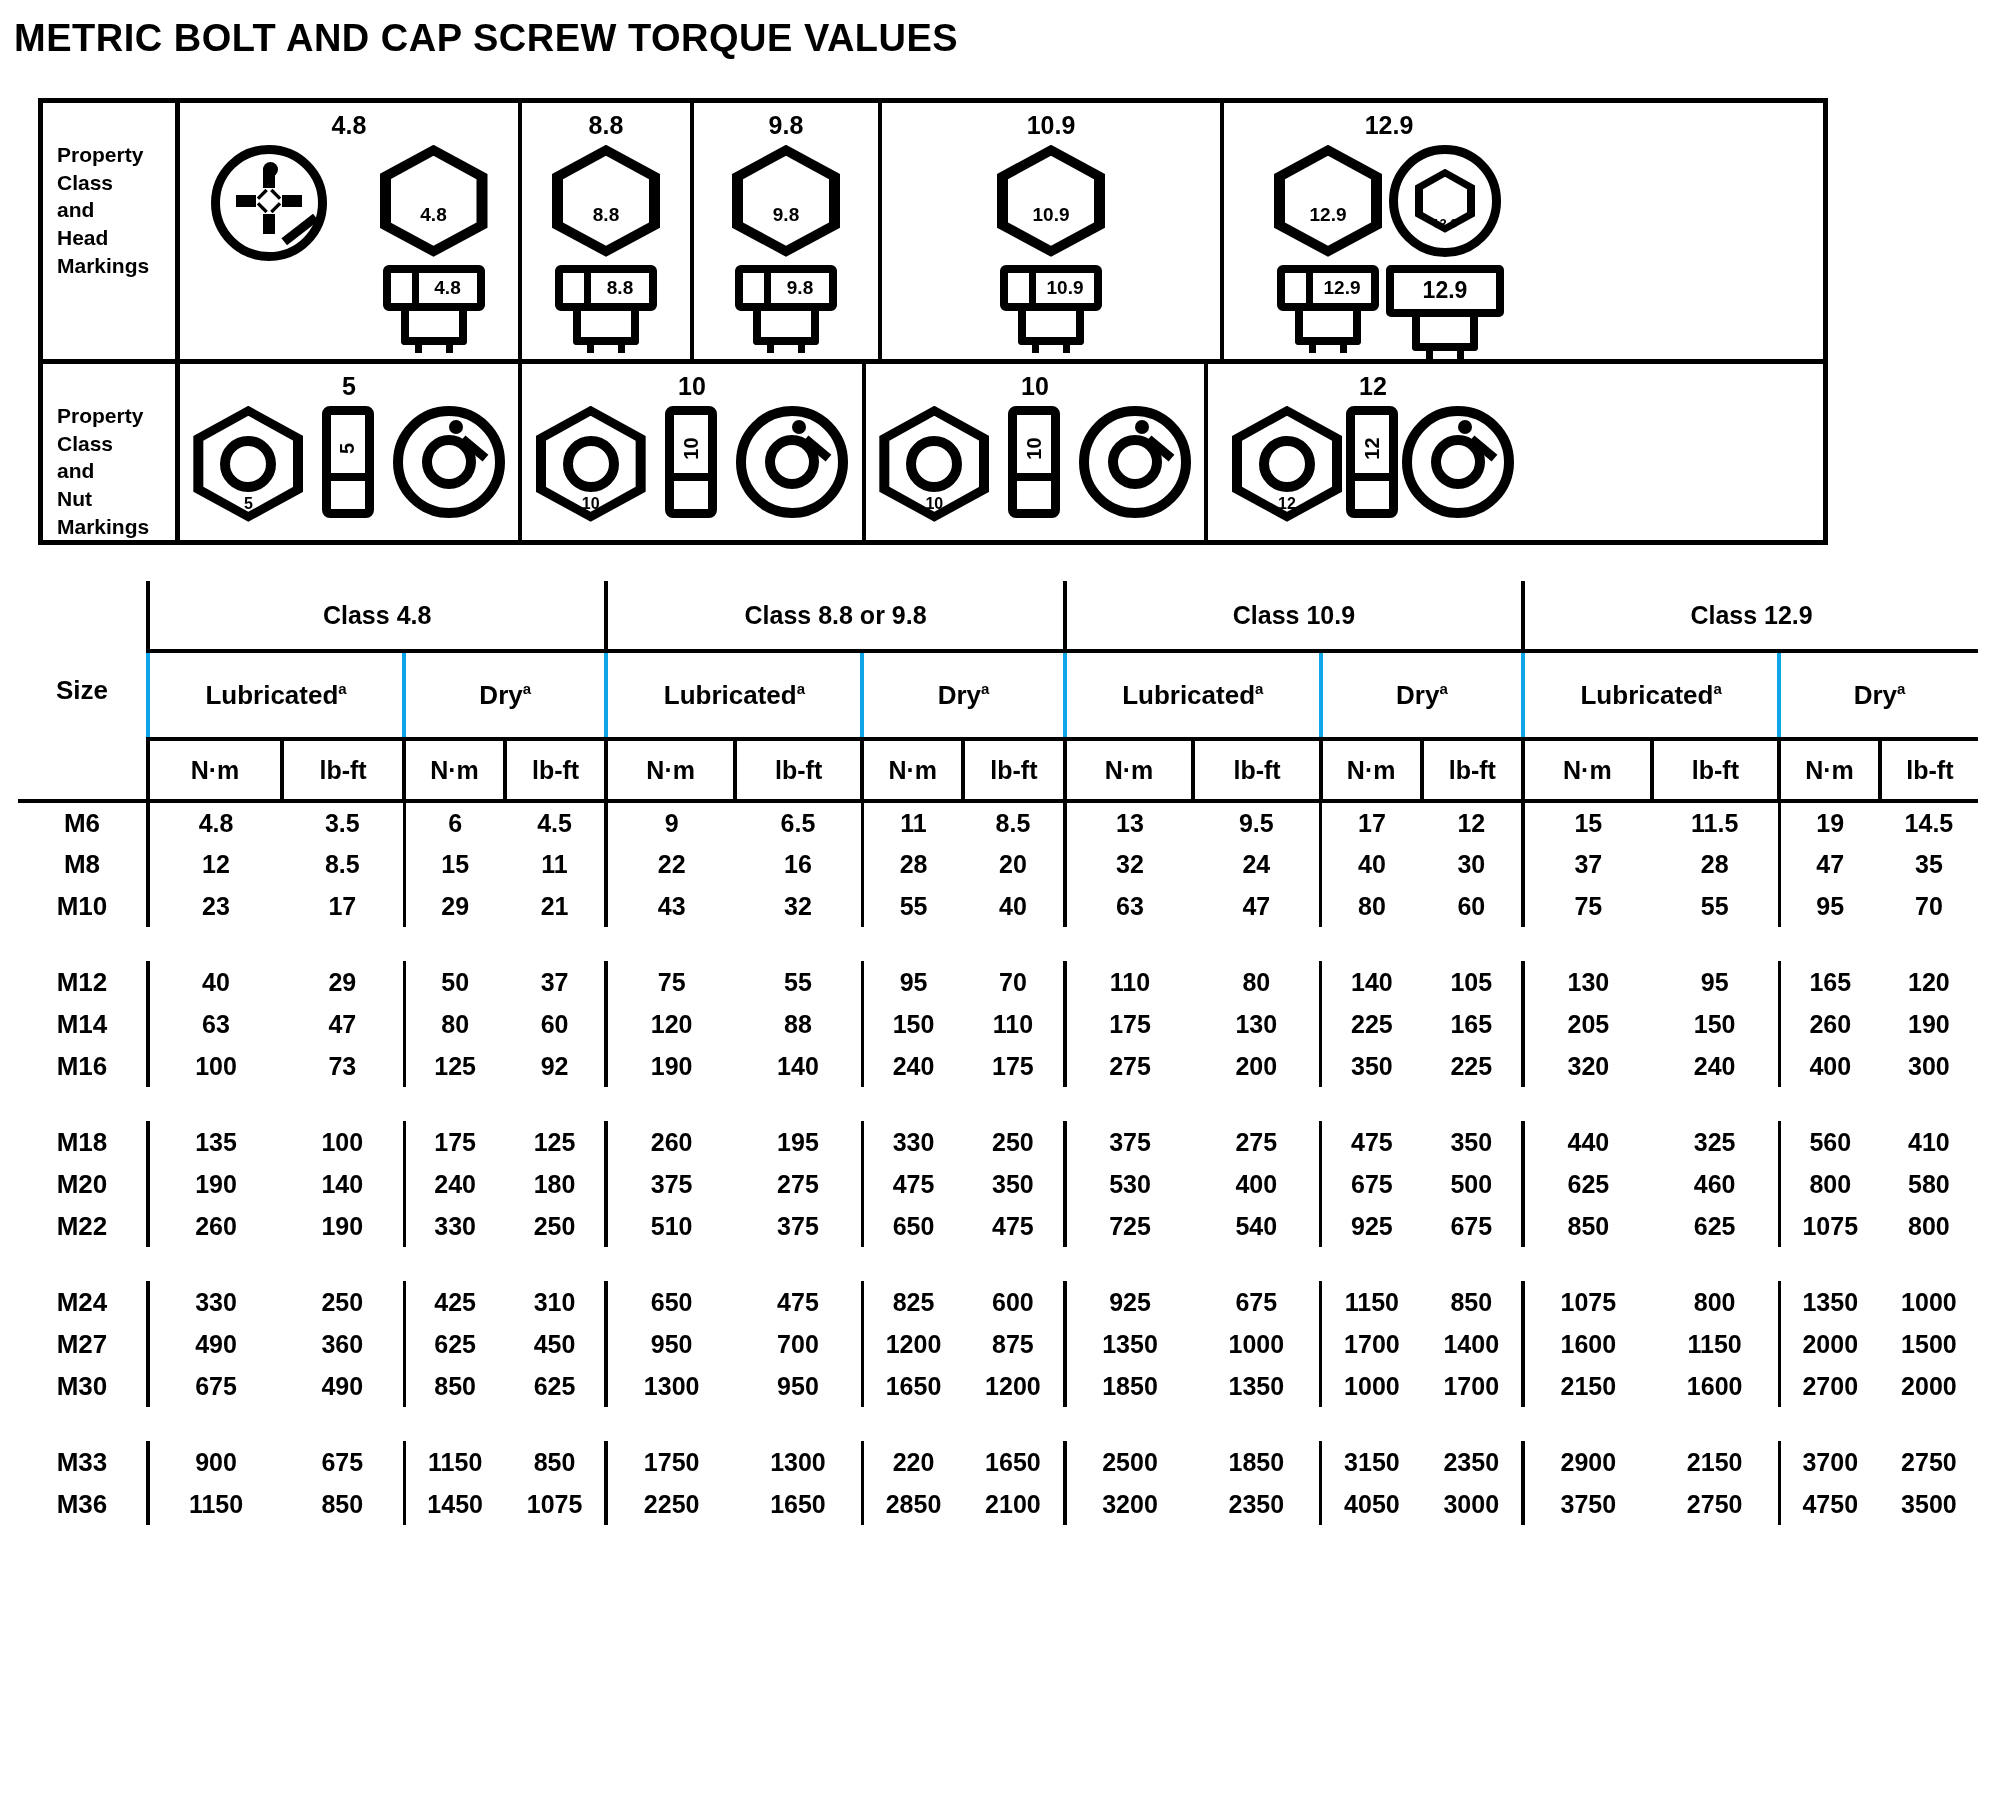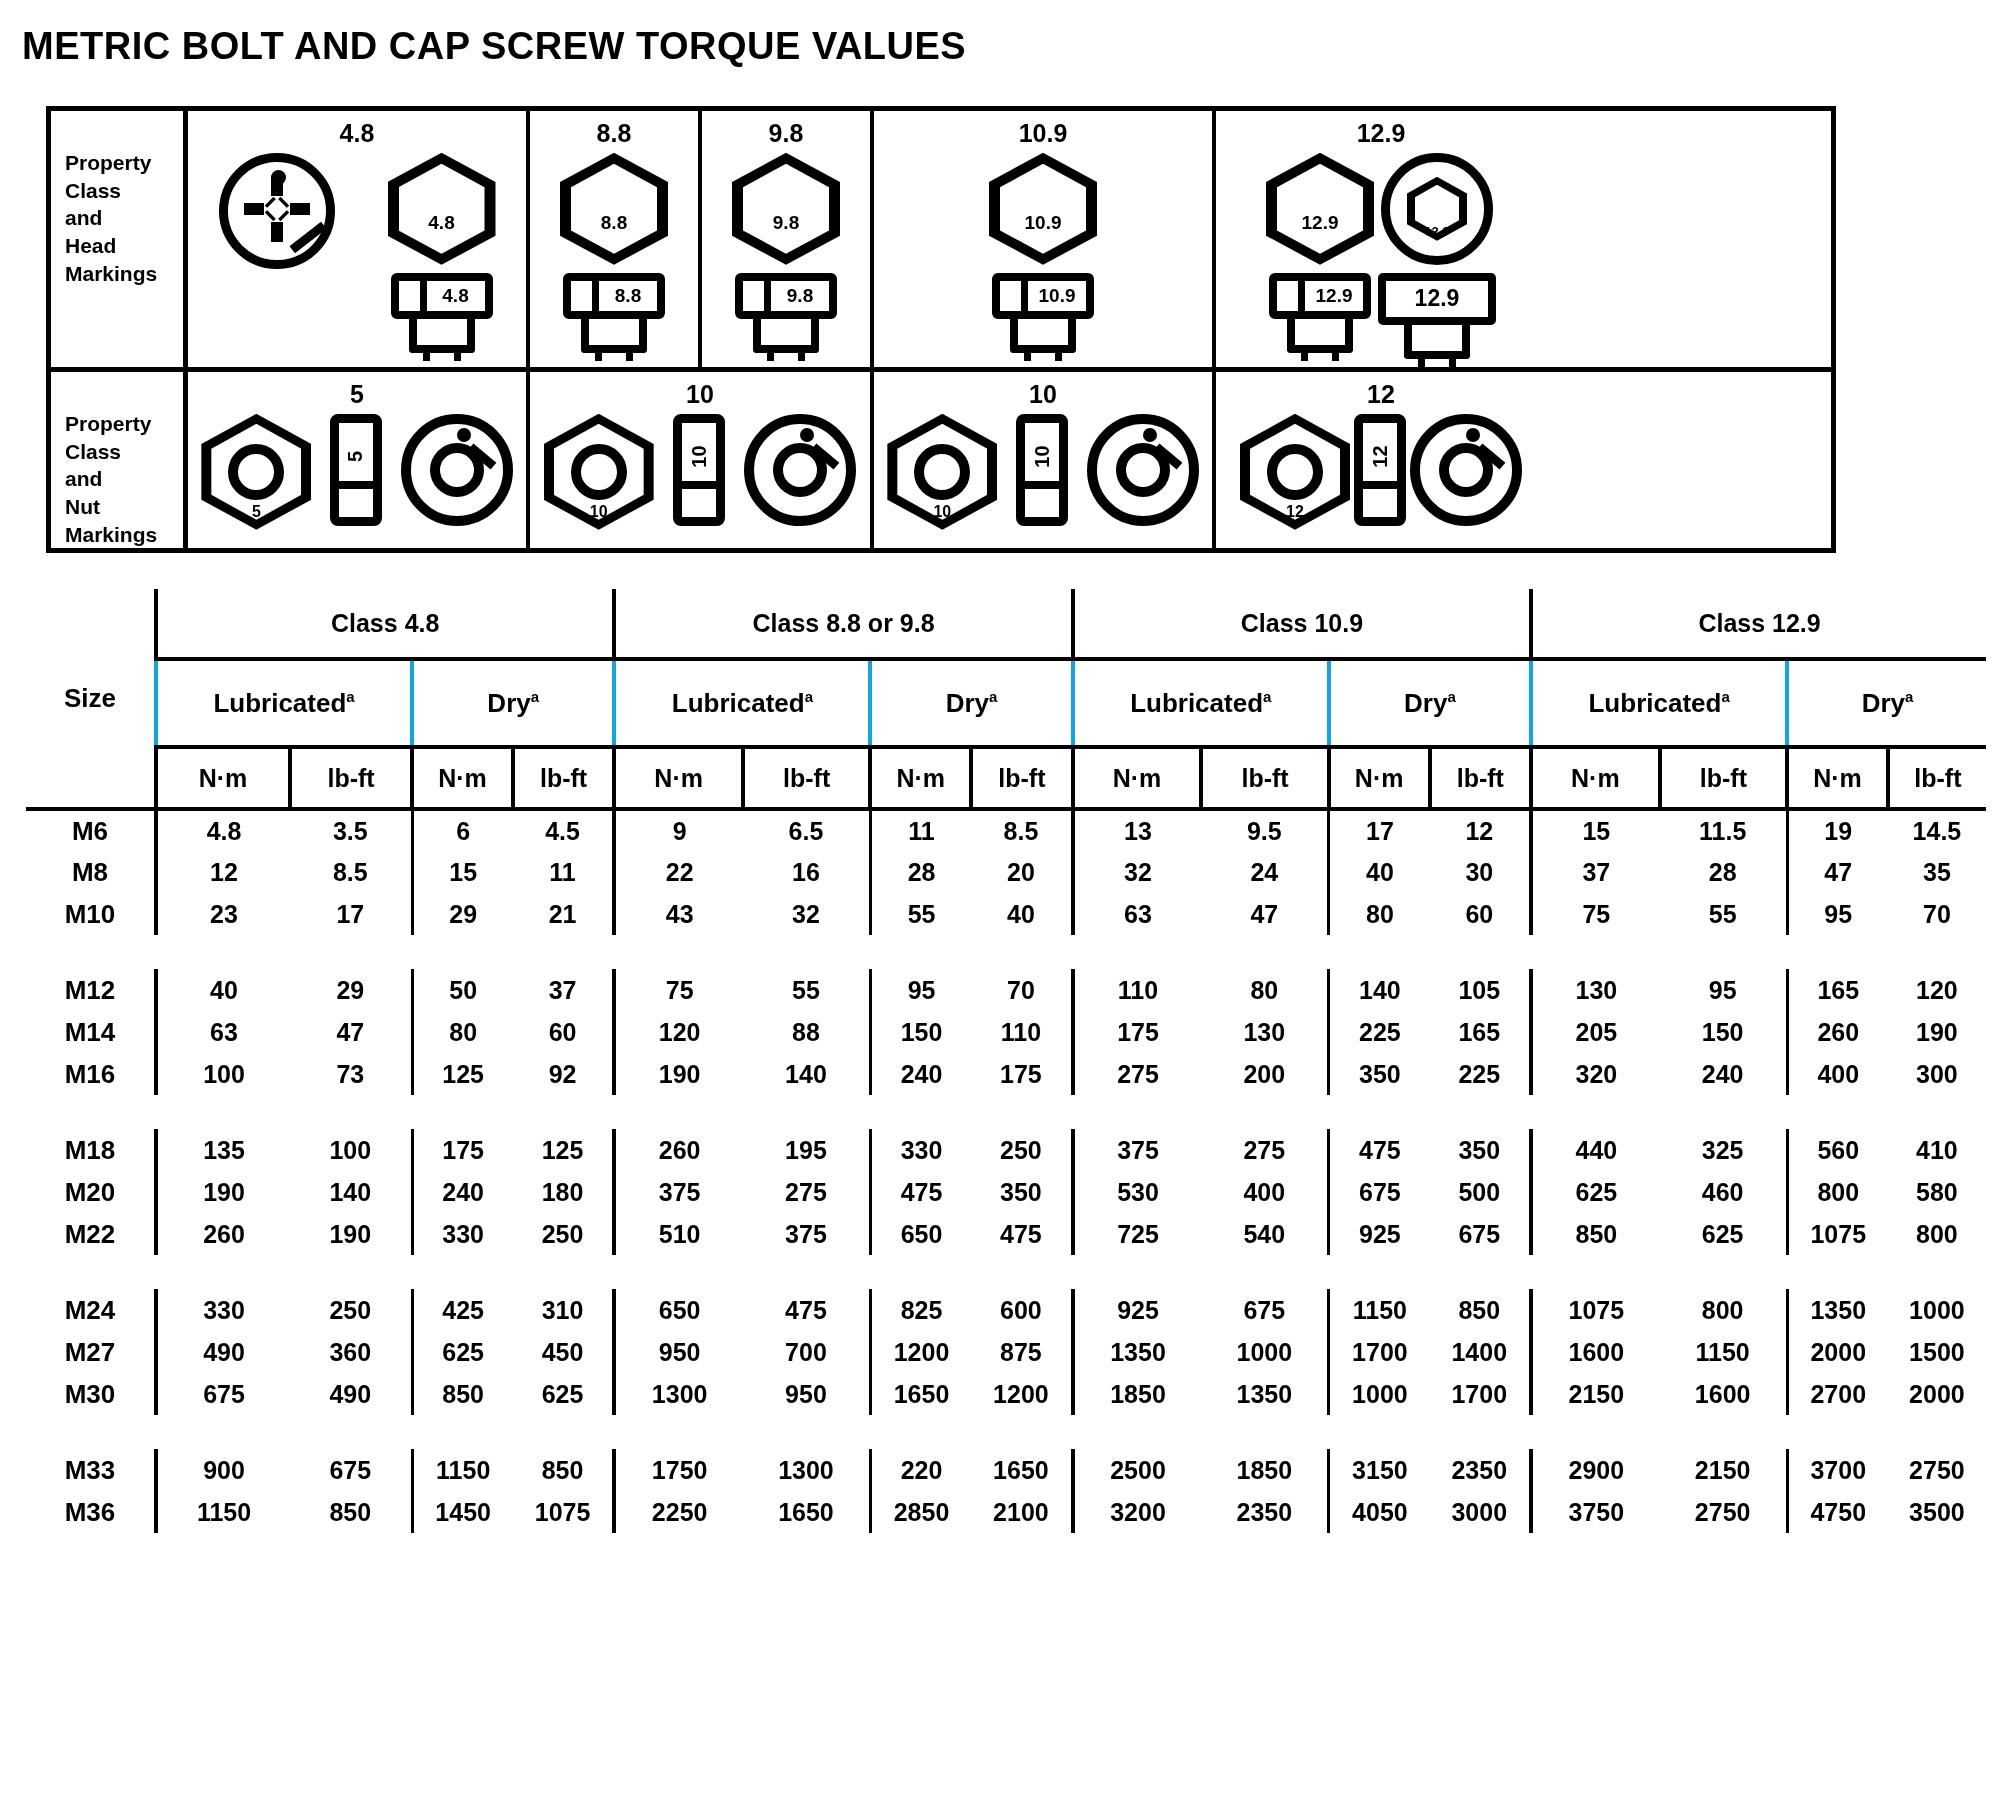--- a/index.html
+++ b/index.html
@@ -7,21 +7,21 @@
     margin: 0; padding: 0;
     background: #ffffff;
     width: 1997px;
     font-family: "Liberation Sans", sans-serif;
     color: #000000;
   }
   .page {
     width: 1997px;
     min-height: 1819px;
     position: relative;
-    padding: 12px;
+    padding: 4px;
   }
 
   
   .title {
     font-size: 38px;
     font-weight: bold;
     letter-spacing: 0.5px;
     padding: 14px 0 0 10px;
     line-height: 1.1;
     white-space: nowrap;
@@ -64,21 +64,21 @@
   .mk-col-body {
     flex: 1;
     display: flex;
     align-items: flex-start;
     justify-content: space-around;
     padding: 2px 6px 8px 6px;
     gap: 4px;
   }
   .mk-col.c48   { width: 342px; }
   .mk-col.c88   { width: 172px; }
-  .mk-col.c98   { width: 172px; }
+  .mk-col.c98   { width: 188px; }
   .mk-col.c109  { width: 342px; }
   .mk-col.c129  { width: 330px; align-items: center; }
 
   
   .fig { display: flex; flex-direction: column; align-items: center; }
   .hexhead {
     width: 108px; height: 112px;
     background: #000;
     clip-path: polygon(50% 0%, 100% 26%, 100% 74%, 50% 100%, 0% 74%, 0% 26%);
     display: flex; align-items: center; justify-content: center;

